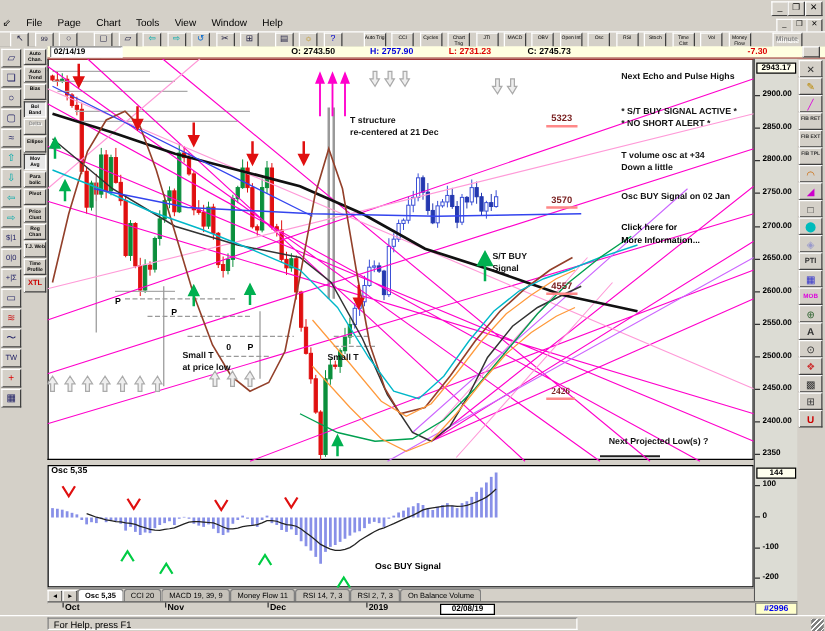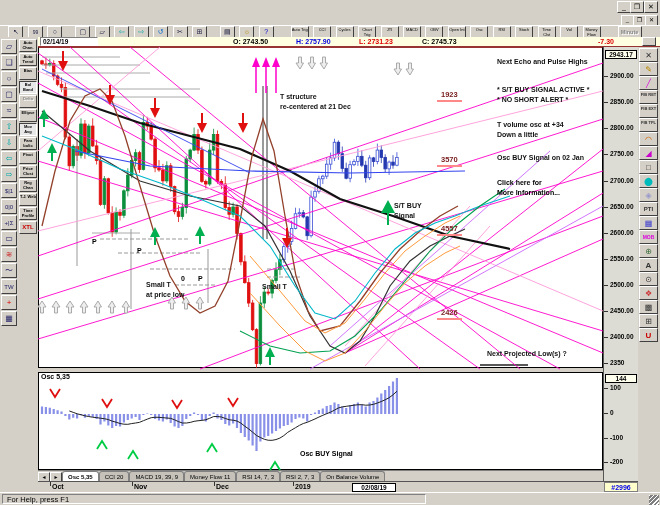--- a/index.html
+++ b/index.html
@@ -92,33 +92,43 @@
   #cursordate{position:absolute;left:314px;top:1px;width:44px;height:9px;background:#fff;
     border:1px solid #000;font-size:6.5px;font-weight:bold;line-height:8px;
     text-align:center;color:#000;box-sizing:border-box;}
   #barcount{position:absolute;left:566px;top:0px;width:34px;height:10px;background:#ffffcc;
     border:1px solid #808080;color:#0000ee;font-size:7px;font-weight:bold;
     line-height:9px;text-align:center;box-sizing:border-box;}
   
   #statusbar{left:0;top:492px;width:660px;height:13px;background:#d4d0c8;
     border-top:1px solid #fff;box-sizing:border-box;font-size:7.5px;color:#000;}
   .stpanel{position:absolute;top:1px;height:10px;border:1px solid;
-    border-color:#808080 #fff #fff #808080;line-height:9px;padding:0 4px;box-sizing:border-box;}
+    border-color:#808080 #fff #fff #808080;line-height:9px;padding:0 4px;box-sizing:border-box;margin-left:36px;}
   #chartsvg{position:absolute;left:38px;top:47px;z-index:3;}
   .osclabel{position:absolute;font-size:7px;font-weight:bold;color:#000;z-index:6;}
 </style>
 </head>
 <body>
 
 <div id="screen">
 
   <div class="abs winbtn" style="left:617px;top:1px;">_</div>
   <div class="abs winbtn" style="left:630px;top:1px;">❐</div>
   <div class="abs winbtn" style="left:644px;top:1px;">✕</div>
 
+  <div class="abs" id="menubar">
+    <span class="menuitem" style="padding-left:2px">⇙</span>
+    <span class="menuitem">File</span>
+    <span class="menuitem">Page</span>
+    <span class="menuitem">Chart</span>
+    <span class="menuitem">Tools</span>
+    <span class="menuitem">View</span>
+    <span class="menuitem">Window</span>
+    <span class="menuitem">Help</span>
+  </div>
   <div class="abs smwinbtn" style="left:621px;top:15px;">_</div>
   <div class="abs smwinbtn" style="left:633px;top:15px;">❐</div>
   <div class="abs smwinbtn" style="left:645px;top:15px;">✕</div>
 
   <div class="abs" id="toolbar">
     <span class="tbsep"></span>
     <span class="tbicon">↖</span>
     <span class="tbicon" style="font-size:5px;">99</span>
     <span class="tbicon">○</span>
     <span class="tbsep"></span>
@@ -616,24 +626,24 @@
 re-centered at 21 Dec</div>
   <div class="anno" style="left:146px;top:280px;">Small T
 at price low</div>
   <div class="anno" style="left:262px;top:282px;">Small T</div>
   <div class="anno" style="left:394px;top:201px;">S/T BUY
 Signal</div>
   <div class="pmark" style="left:92px;top:238px;">P</div>
   <div class="pmark" style="left:137px;top:247px;">P</div>
   <div class="pmark" style="left:198px;top:275px;">P</div>
   <div class="pmark" style="left:181px;top:275px;">0</div>
-  <div class="ptarget" style="left:437px;top:90px;">1923</div>
+  <div class="ptarget" style="left:437px;top:90px;">5323</div>
   <div class="ptarget" style="left:437px;top:155px;">3570</div>
   <div class="ptarget" style="left:437px;top:224px;">4557</div>
-  <div class="ptarget" style="left:437px;top:308px;">2426</div>
+  <div class="ptarget" style="left:437px;top:308px;font-family:Liberation Serif, serif;">2426</div>
   <div class="osclabel" style="left:41px;top:373px;">Osc 5,35</div>
   <div class="osclabel" style="left:300px;top:450px;">Osc BUY Signal</div>
 
   <div class="abs" id="tabs">
     <span class="tabarrow">◄</span><span class="tabarrow">►</span>
     <span class="tab active">Osc 5,35</span>
     <span class="tab">CCI 20</span>
     <span class="tab">MACD 19, 39, 9</span>
     <span class="tab">Money Flow 11</span>
     <span class="tab">RSI 14, 7, 3</span>

